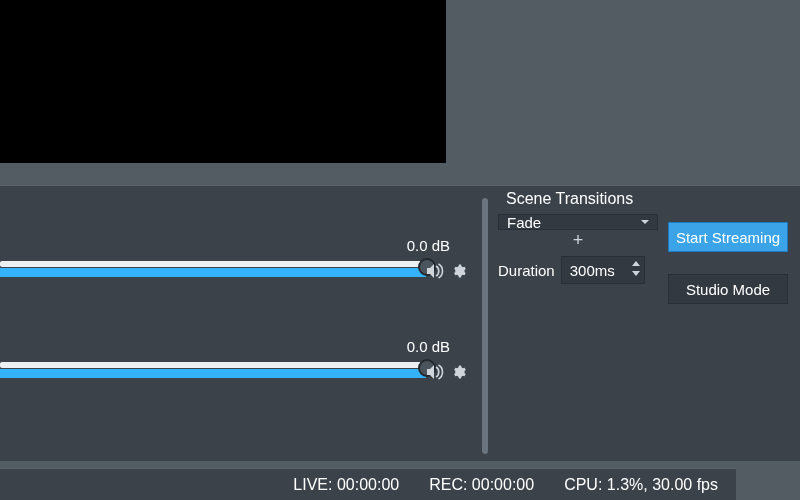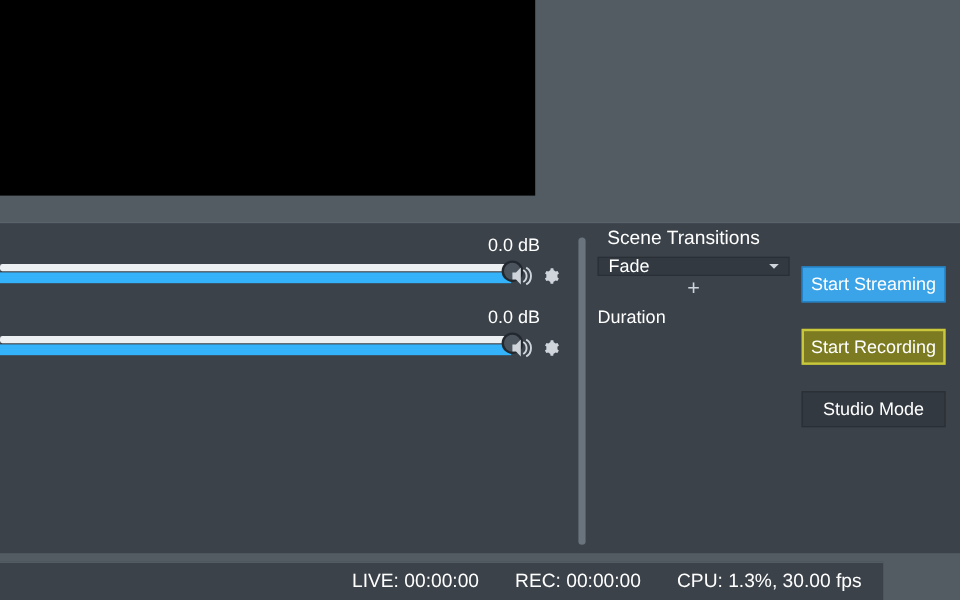--- a/index.html
+++ b/index.html
@@ -52,20 +52,21 @@
   
   .mixer {
     position: absolute;
     left: 0; top: 10px;
     width: 490px; height: 260px;
   }
   .channel {
     position: relative;
     height: 60px;
     padding: 0 18px 0 2px;
+    margin-top: 41px;
   }
   .db-label {
     position: absolute;
     right: 40px;
     top: 0;
     font-size: 15px;
     color: var(--text);
   }
   .track-wrap {
     position: absolute;
@@ -291,26 +292,40 @@
         <svg width="12" height="12" viewBox="0 0 12 12" fill="#cfd5db">
             <path d="M2 4l4 4 4-4z"></path>
           </svg>
       </span>
     </div>
 
     <div class="plus-row">+</div>
 
     <div class="duration-row">
       <span class="duration-label">Duration</span>
+      <div class="spin">
+        <span>300ms</span>
+        <span class="steppers">
+          <span>
+              <svg viewBox="0 0 10 9" fill="#cfd5db">
+                <path d="M5 2l4 5H1z"></path>
+              </svg>
+            </span>
+          <span>
+              <svg viewBox="0 0 10 9" fill="#cfd5db">
+                <path d="M5 7L1 2h8z"></path>
+              </svg>
+            </span>
+        </span>
+      </div>
     </div>
   </div>
 
   <div class="controls">
     <div class="btn primary">Start Streaming</div>
-    <div class="btn highlight">Start Recording</div>
     <div class="btn">Studio Mode</div>
   </div>
 </div>
 
 <div class="statusbar">
   <span>LIVE: 00:00:00</span>
   <span>REC: 00:00:00</span>
   <span>CPU: 1.3%, 30.00 fps</span>
 </div>
 

